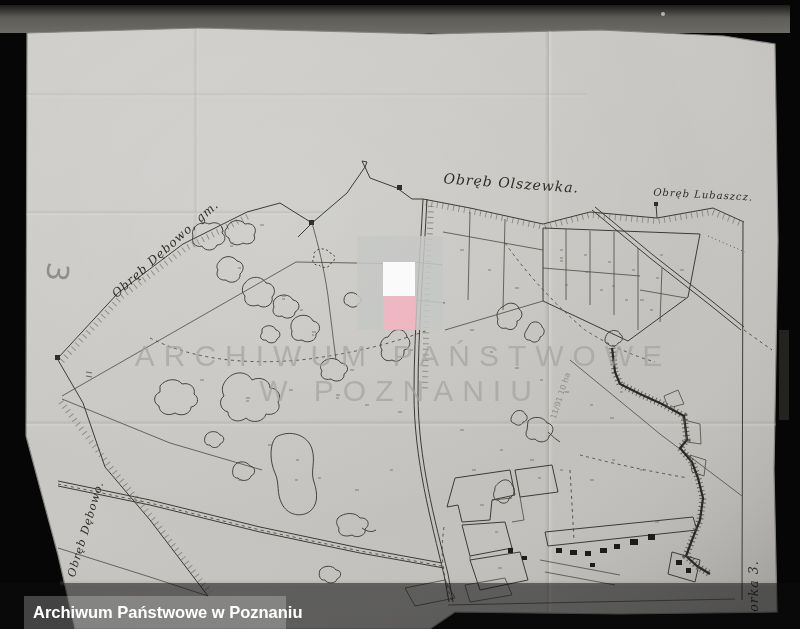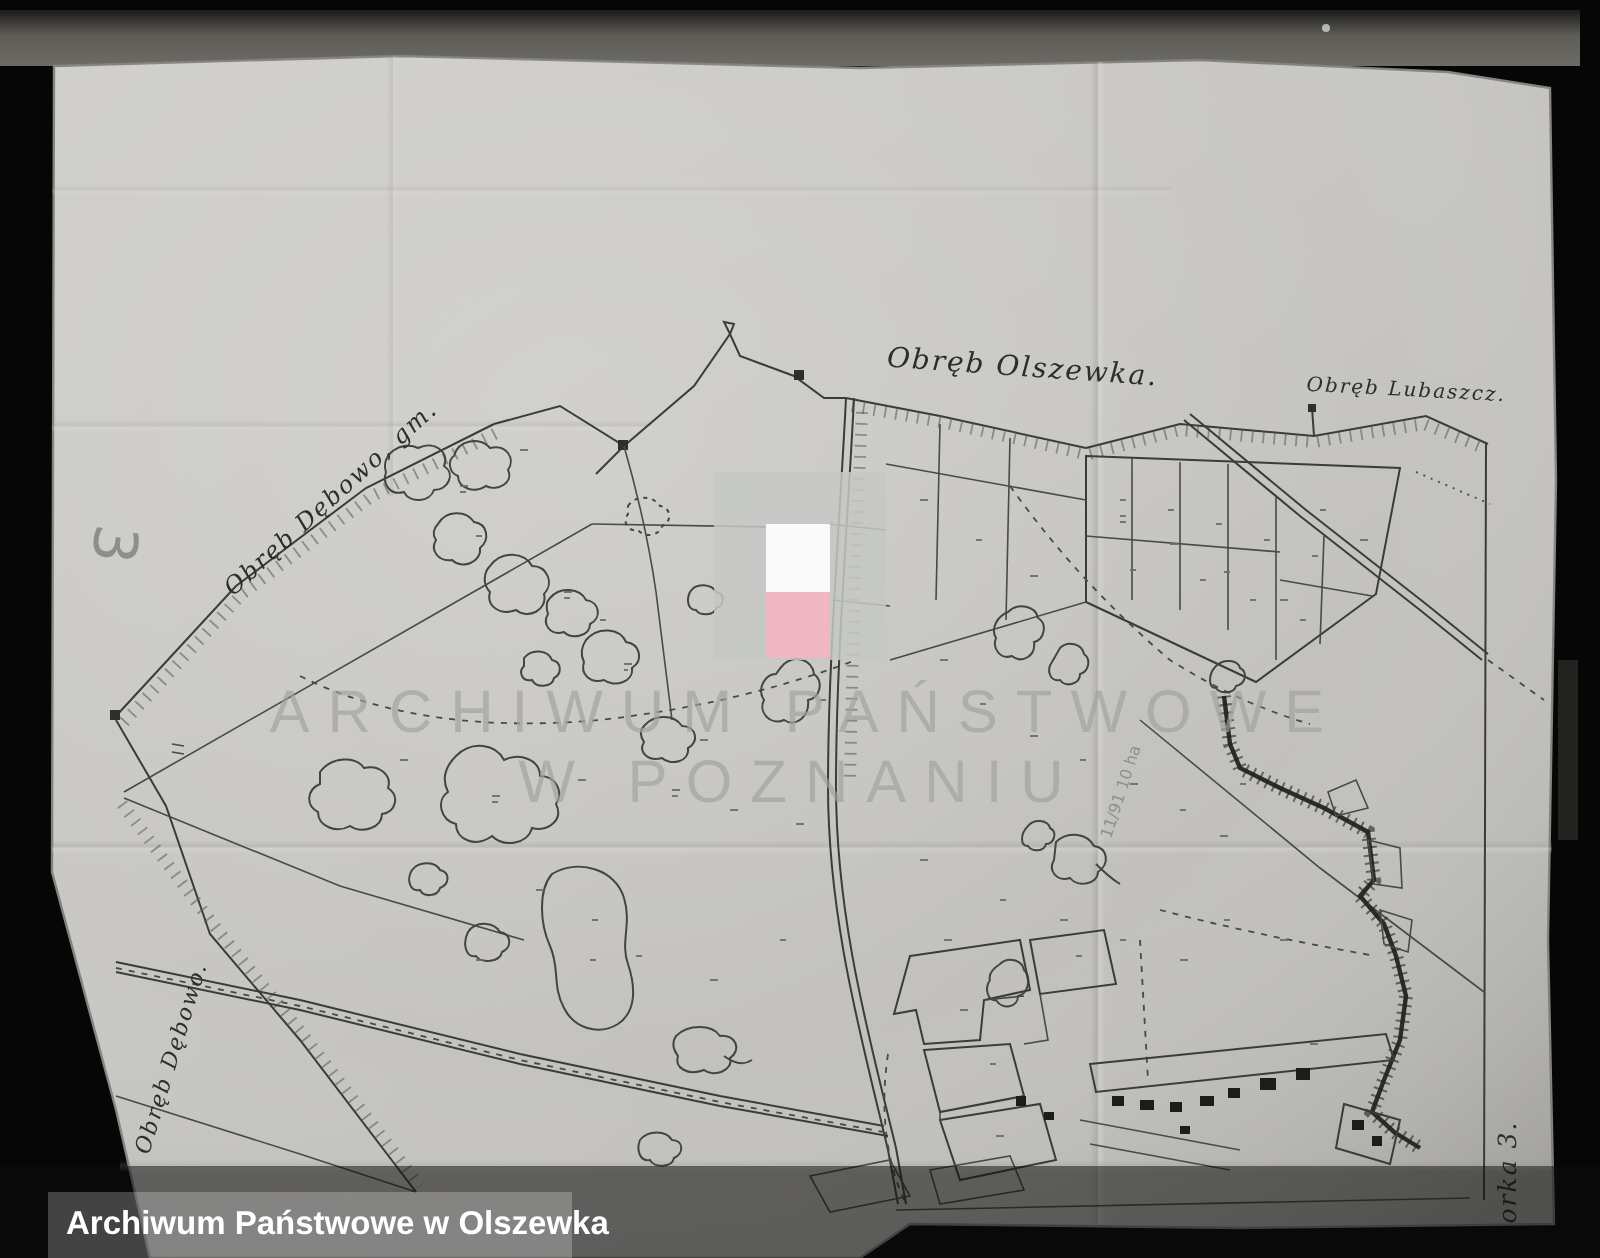--- a/index.html
+++ b/index.html
@@ -256,16 +256,16 @@
   </g>
 
   <g>
     <text class="wm" font-size="30" text-anchor="middle" x="403" y="366">ARCHIWUM PAŃSTWOWE</text>
     <text class="wm" font-size="30" text-anchor="middle" x="400" y="401">W POZNANIU</text>
   </g>
 </svg>
 
 <div class="archive-bar">
   <div class="bar-textbox">
-    <span>Archiwum Państwowe w Olszewka</span>
+    <span>Archiwum Państwowe w Poznaniu</span>
   </div>
 </div>
 </div>
 
 </body></html>

